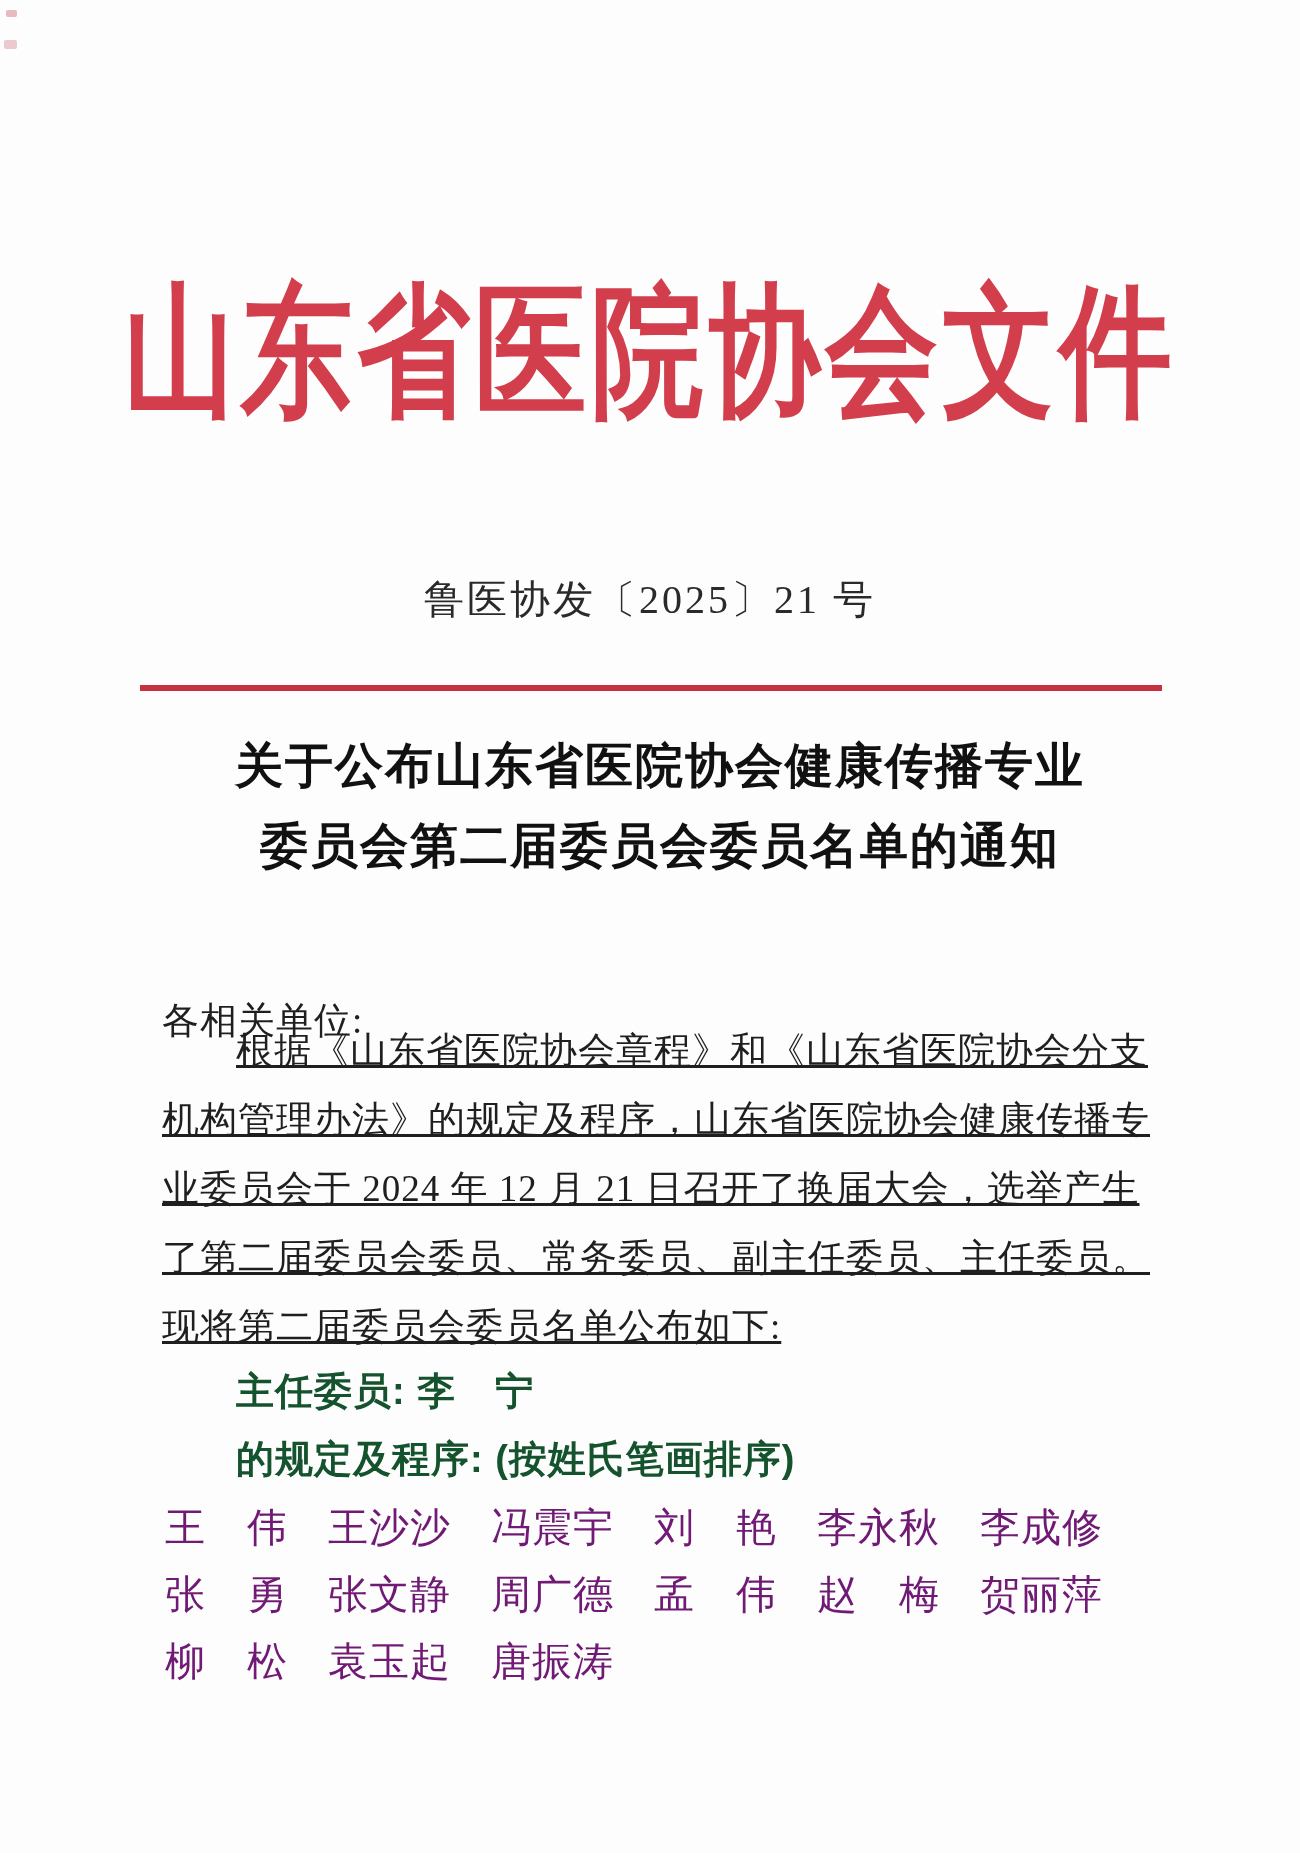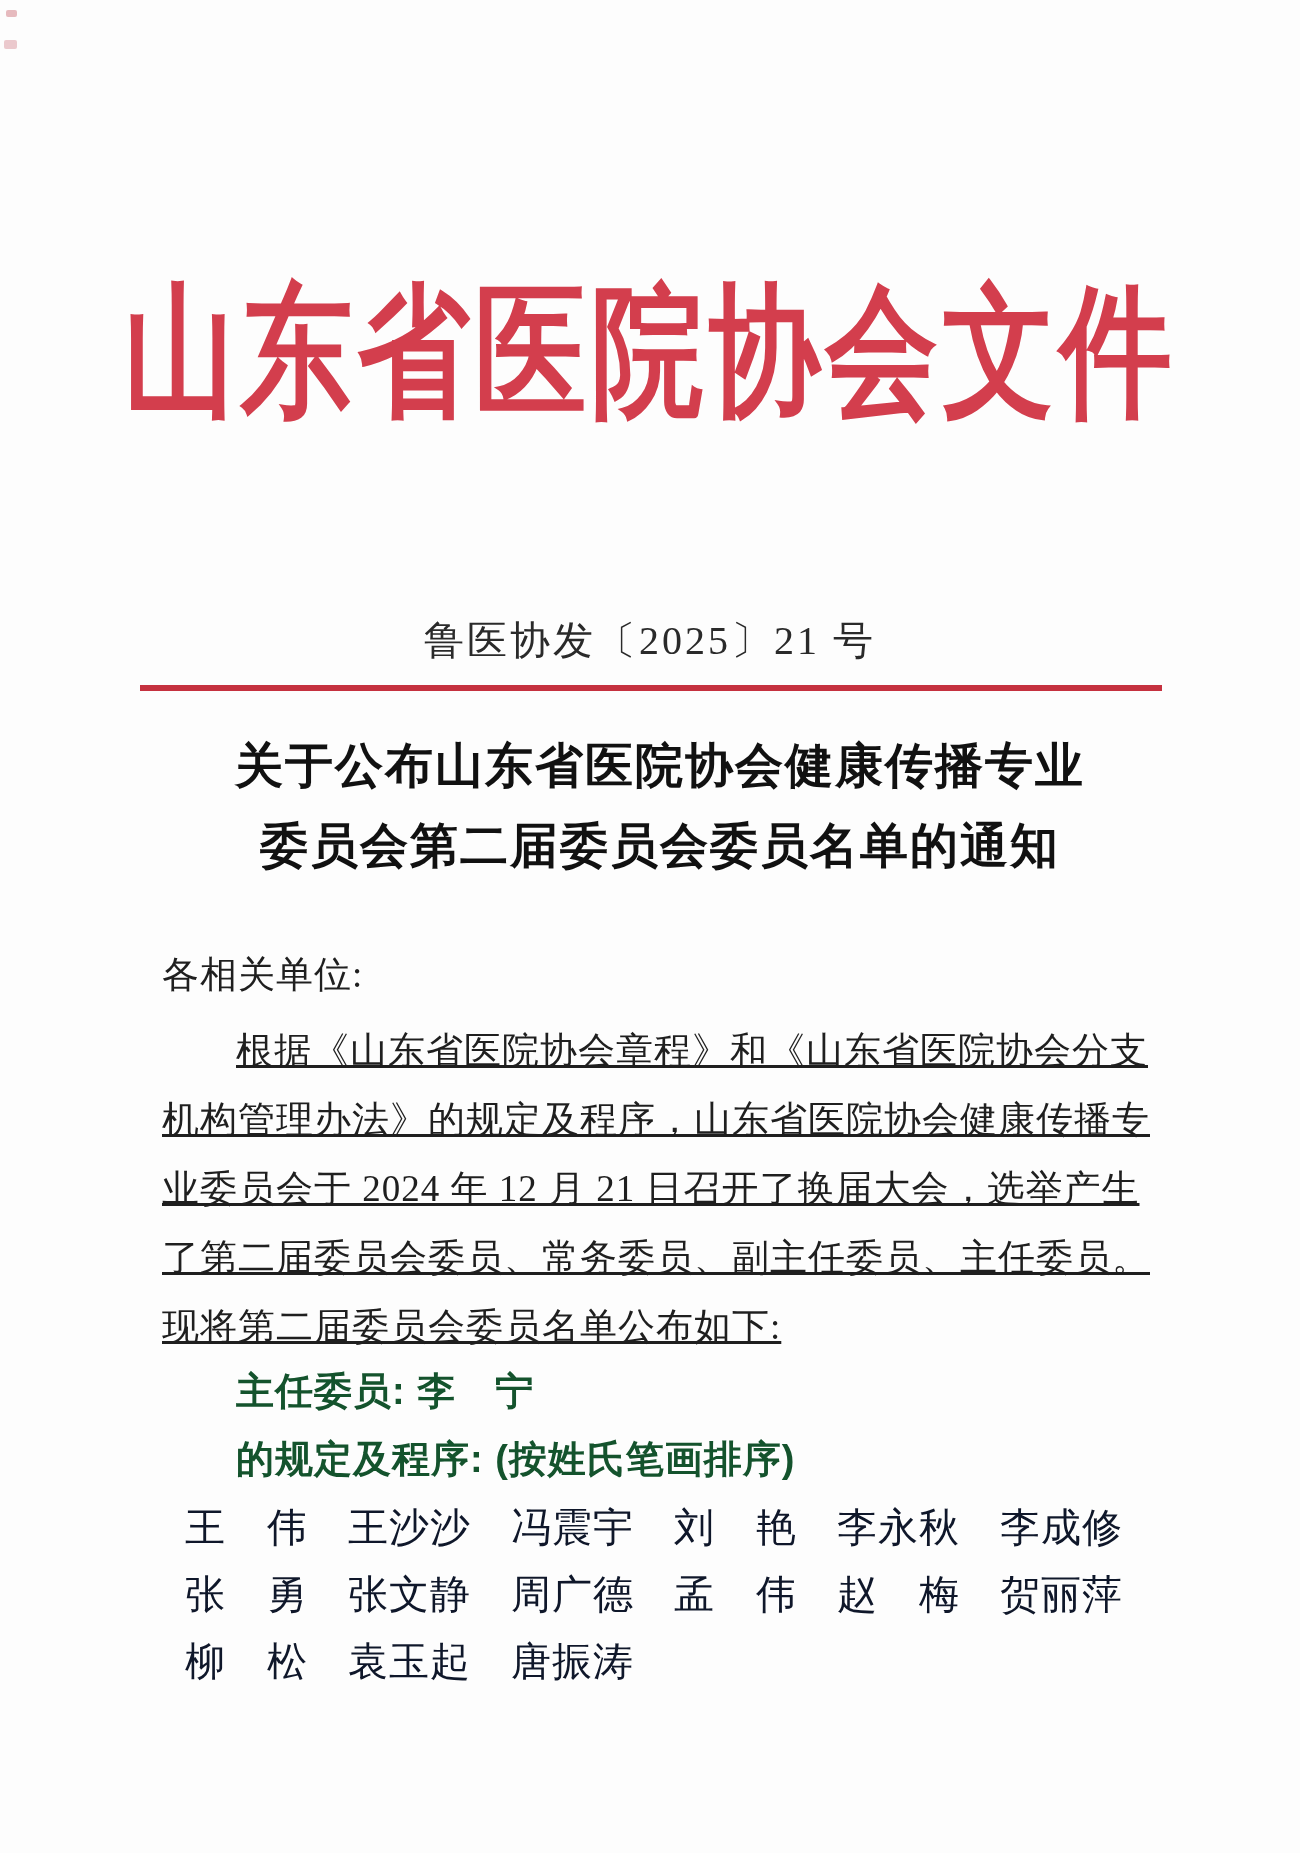--- a/index.html
+++ b/index.html
@@ -22,21 +22,21 @@
     position: absolute; top: 256px; left: 0; width: 100%;
     text-align: center;
     font-size: 112px; font-weight: bold;
     letter-spacing: 5px;
     color: #d33e4d;
     transform: scaleY(1.28); transform-origin: top center;
     white-space: nowrap;
   }
 
   .doc-number {
-    position: absolute; top: 613px; left: 0; width: 100%;
+    position: absolute; top: 572px; left: 0; width: 100%;
     text-align: center;
     font-size: 40px; letter-spacing: 3px;
     color: #2a2a2a;
     white-space: nowrap;
   }
 
   .red-rule {
     position: absolute; top: 685px; left: 140px;
     width: 1022px; height: 6px;
     background: #c5313f;
@@ -45,21 +45,21 @@
   .doc-title {
     position: absolute; top: 726px; left: 10px; width: 100%;
     text-align: center;
     font-size: 48px; font-weight: bold;
     letter-spacing: 2px;
     line-height: 80px;
     color: #111;
   }
 
   .salutation {
-    position: absolute; top: 950px; left: 162px;
+    position: absolute; top: 996px; left: 162px;
     font-size: 37px; letter-spacing: 1px;
   }
 
   .paragraph {
     position: absolute; top: 1026px; left: 162px; width: 962px;
     font-size: 37px;
     text-decoration: underline;
   }
   .pline {
     height: 69px;
@@ -82,22 +82,21 @@
   .officer-line.chairman { top: 1366px; }
   .officer-line.vice     { top: 1434px; }
 
   .names-grid {
     position: absolute; top: 1500px; left: 165px;
     display: grid;
     grid-template-columns: repeat(6, 163px);
     grid-auto-rows: 67px;
     font-size: 40px;
     letter-spacing: 1px;
-    color: #0f172a;
-    text-align: center;
+    color: #701a75;
   }
   .names-grid .name { white-space: nowrap; }
 </style>
 </head>
 <body>
 
 <div class="page">
 
   <div class="speck s1"></div>
   <div class="speck s2"></div>

